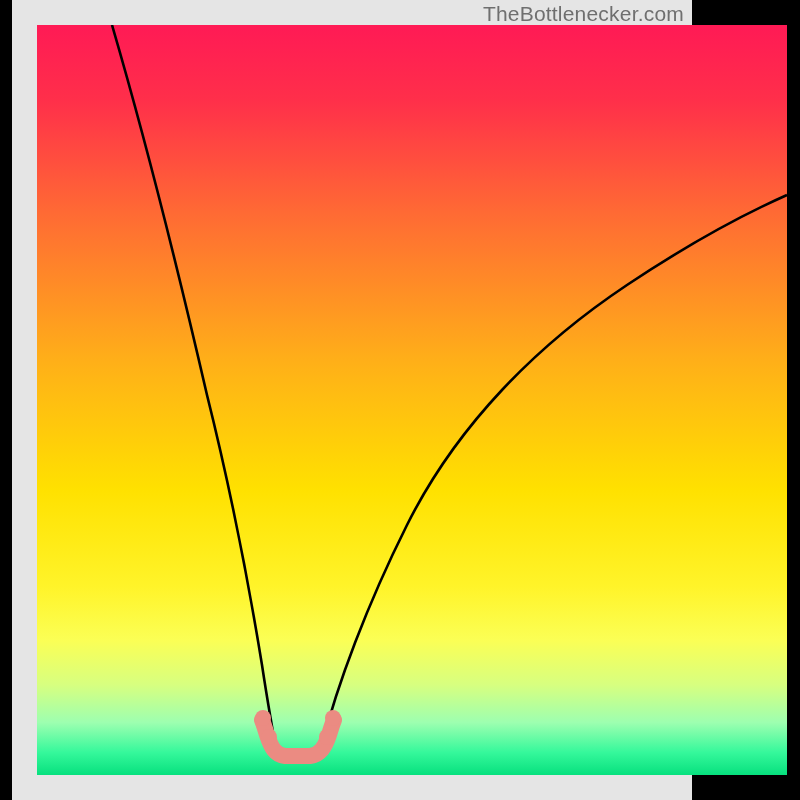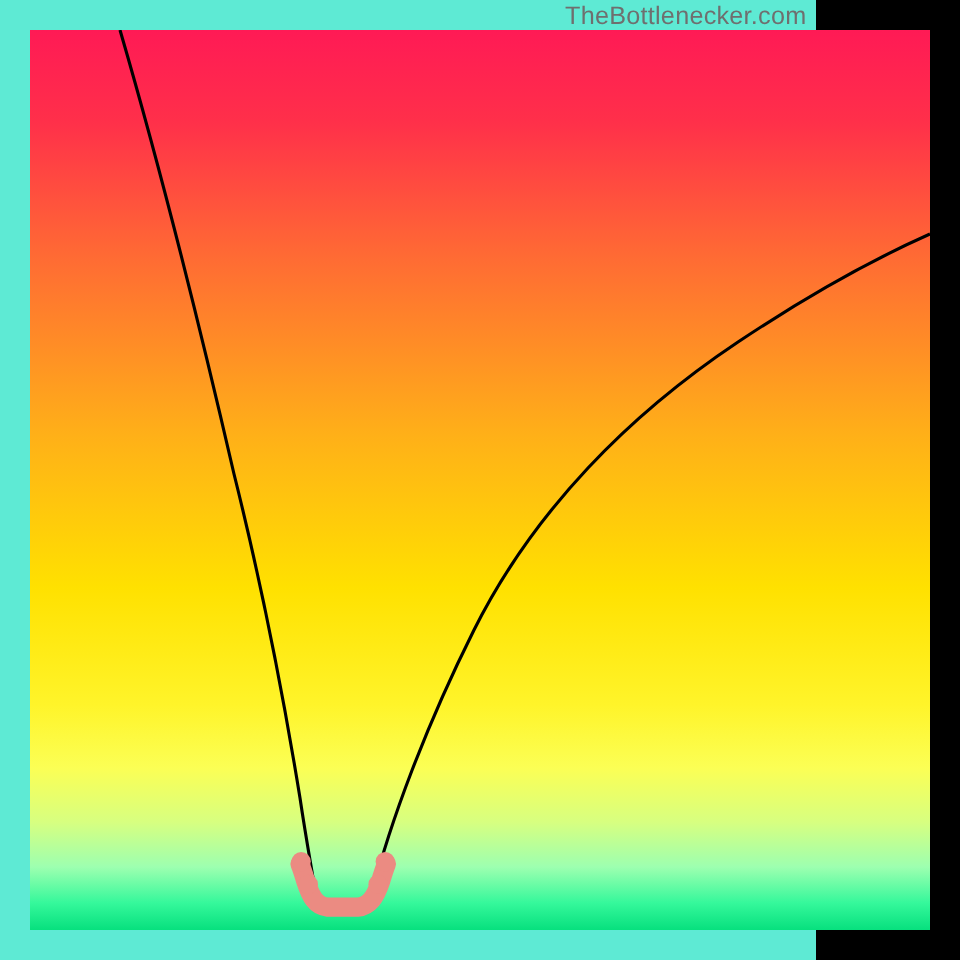--- a/index.html
+++ b/index.html
@@ -6,24 +6,24 @@
     margin: 0;
     padding: 0;
     width: 800px;
     height: 800px;
     background: #000;
     overflow: hidden;
     font-family: Arial, Helvetica, sans-serif;
   }
   .frame {
     position: absolute;
-    left: 0; top: 0;
+    left: 12px; top: 0;
     width: 680px;
     height: 800px;
-    background: #5eead4;
+    background: #e5e5e5;
   }
   .plot-area {
     position: absolute;
     left: 25px;
     top: 25px;
     width: 750px;
     height: 750px;
     overflow: hidden;
   }
   .gradient {

